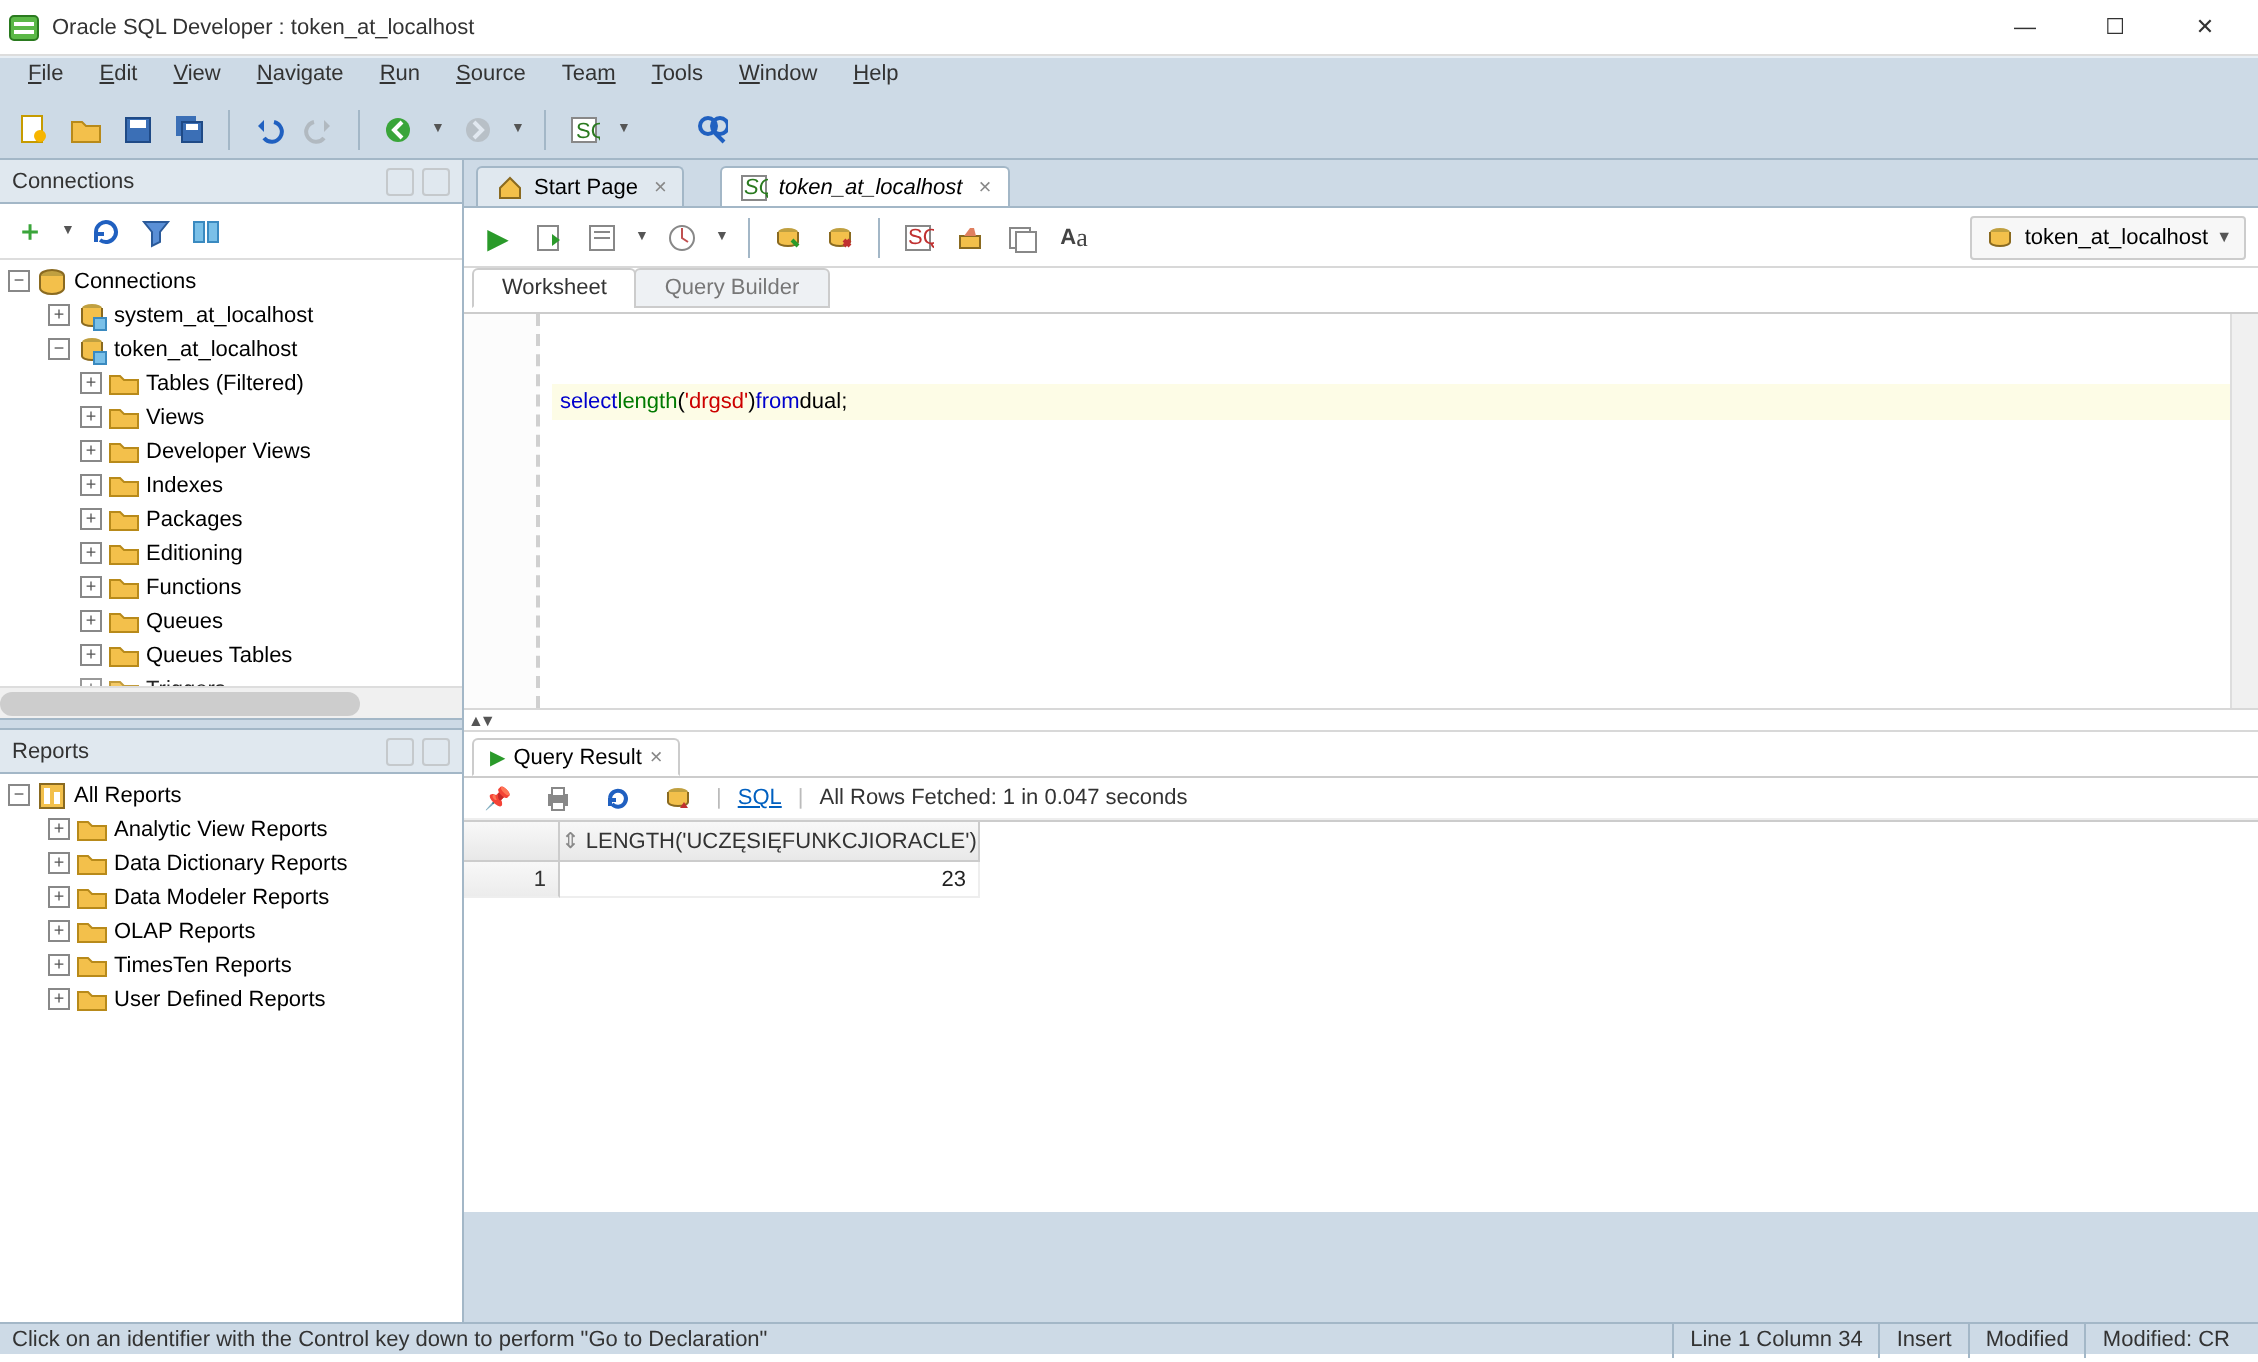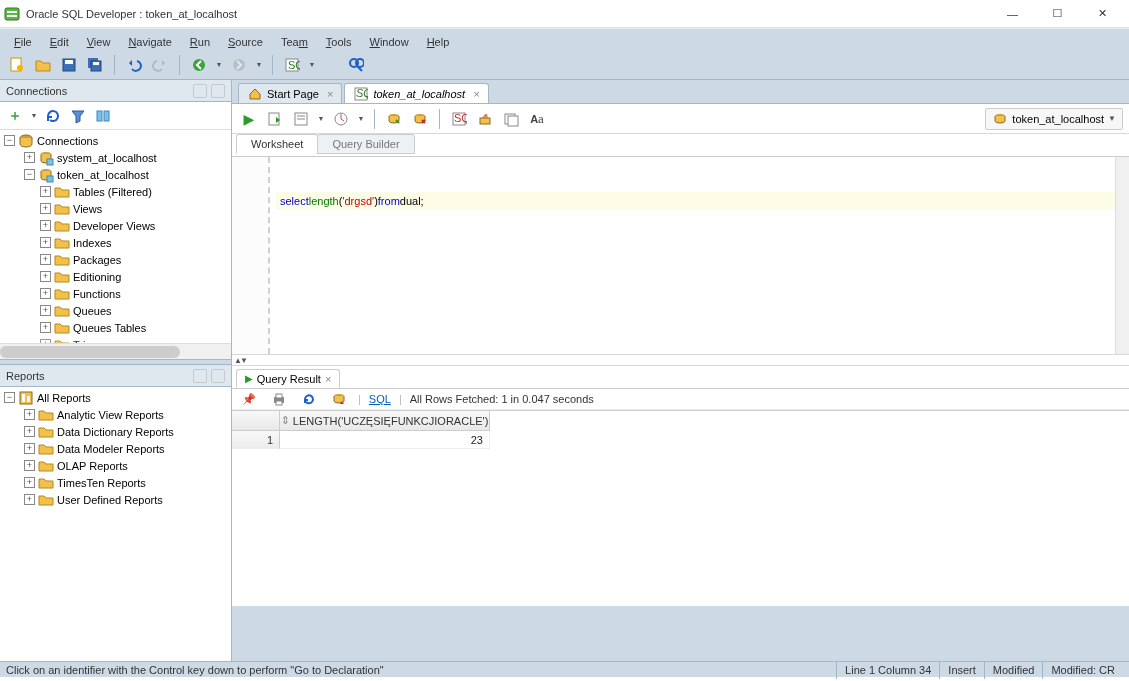--- a/index.html
+++ b/index.html
@@ -6,21 +6,21 @@
 body { background: #ffffff; overflow: hidden; width: 1129px; height: 681px; }
 
 
 .titlebar { height: 28px; background: #ffffff; display: flex; align-items: center; padding: 0 4px; border-bottom: 1px solid #ddd; }
 .titlebar .app-icon { width: 16px; height: 16px; margin-right: 6px; }
 .titlebar .title { color: #333; flex: 1; }
 .titlebar .win-buttons { display: flex; gap: 0; }
 .titlebar .win-btn { width: 45px; height: 28px; display: flex; align-items: center; justify-content: center; color: #333; }
 
 
-.menubar { height: 22px; background: #cddae6; display: flex; align-items: flex-end; padding: 0 6px; gap: 2px; border-top: 1px solid #e8eff5; }
+.menubar { height: 22px; background: #cddae6; display: flex; align-items: flex-start; padding: 0 6px; gap: 2px; border-top: 1px solid #e8eff5; }
 .menubar .menu-item { padding: 2px 8px; color: #333; cursor: pointer; }
 .menubar .menu-item .u { text-decoration: underline; }
 
 
 .main-toolbar { height: 30px; background: #cddae6; display: flex; align-items: center; padding: 2px 6px; gap: 4px; border-bottom: 1px solid #a3b7c7; }
 .tb-btn { width: 22px; height: 22px; display: flex; align-items: center; justify-content: center; border: 1px solid transparent; border-radius: 2px; cursor: pointer; }
 .tb-sep { width: 1px; height: 20px; background: #a3b7c7; margin: 0 4px; }
 .tb-dropdown { width: 10px; display: flex; align-items: center; justify-content: center; font-size: 7px; color: #555; }
 
 
@@ -40,21 +40,21 @@
 .tree-row .label { color: #000; }
 .scrollbar-h { height: 16px; background: #f0f0f0; border-top: 1px solid #ddd; position: relative; }
 .scrollbar-h .thumb { position: absolute; left: 0; top: 2px; height: 12px; width: 180px; background: #cdcdcd; border-radius: 6px; }
 
 
 .panel-split { height: 6px; background: #cddae6; border-top: 1px solid #a3b7c7; border-bottom: 1px solid #a3b7c7; cursor: row-resize; }
 
 
 .right-col { flex: 1; display: flex; flex-direction: column; background: #cddae6; }
 .tabs-row { height: 24px; display: flex; align-items: flex-end; padding: 3px 0 0 6px; gap: 0; border-bottom: 1px solid #a3b7c7; }
-.tab { height: 20px; display: flex; align-items: center; padding: 0 8px; background: #e0e8ef; border: 1px solid #a3b7c7; border-bottom: none; border-radius: 3px 3px 0 0; margin-right: 2px; gap: 4px; cursor: pointer; }
+.tab { height: 20px; display: flex; align-items: center; padding: 0 8px; background: #e0e8ef; border: 1px solid #a3b7c7; border-bottom: none; border-radius: 3px 3px 0 0; margin-right: 18px; gap: 4px; cursor: pointer; }
 .tab.active { background: #ffffff; font-style: italic; }
 .tab .tab-close { font-size: 11px; color: #888; margin-left: 4px; }
 
 .sql-toolbar { height: 30px; background: #ffffff; border-bottom: 1px solid #d8d8d8; display: flex; align-items: center; padding: 0 6px; gap: 4px; }
 .sql-toolbar .spacer { flex: 1; }
 .conn-pill { display: flex; align-items: center; gap: 4px; padding: 2px 6px; border: 1px solid #ccc; border-radius: 2px; background: #f7f7f7; }
 
 .ws-tabs { height: 22px; background: #ffffff; display: flex; padding: 0 0 0 4px; }
 .ws-tab { height: 20px; padding: 3px 14px 0; border: 1px solid #ccc; border-bottom: 1px solid #fff; border-radius: 3px 3px 0 0; margin-right: -1px; color: #333; cursor: pointer; background: #fff; }
 .ws-tab.inactive { background: #eef1f4; color: #777; border-bottom: 1px solid #ccc; }

